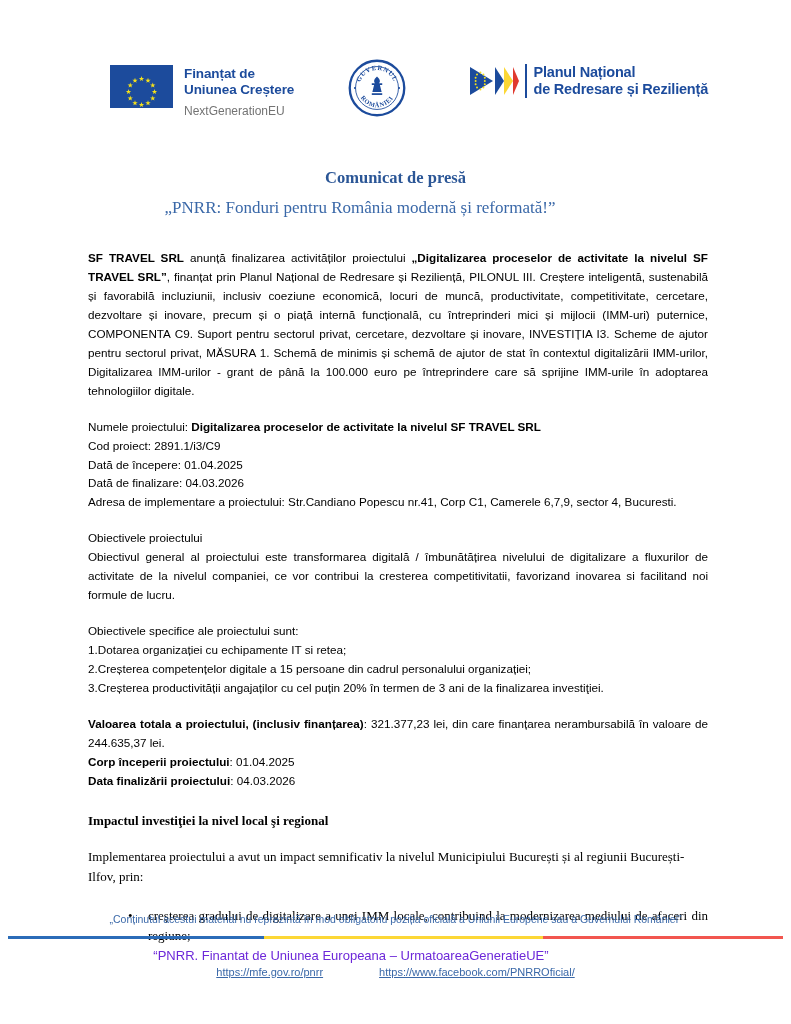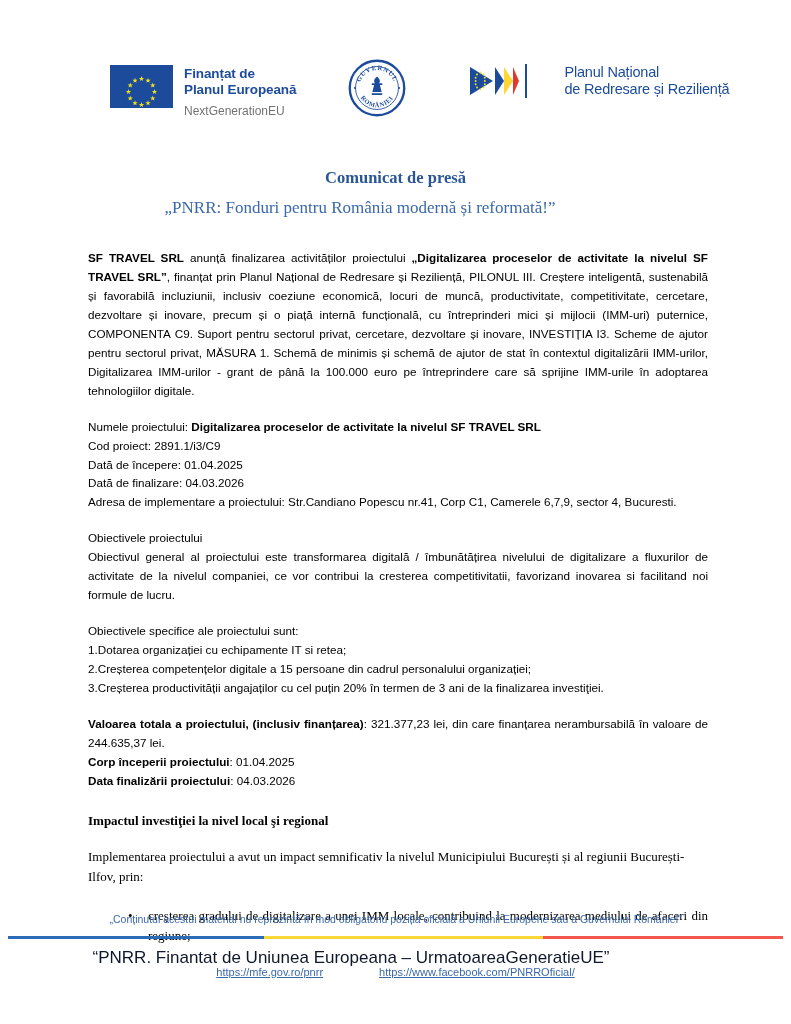--- a/index.html
+++ b/index.html
@@ -90,26 +90,25 @@
   }
   .pnrr-divider {
     width: 1.5px;
     height: 34px;
     background: #1c4b9c;
     margin: 0 7px 0 5px;
     flex: 0 0 auto;
   }
   .pnrr-text .p1, .pnrr-text .p2 {
     font-size: 14.5px;
-    font-weight: normal;
+    font-weight: bold;
     color: #1c4b9c;
     line-height: 1.2;
     white-space: nowrap;
     letter-spacing: -0.2px;
-    margin-left: 31px;
   }
 
   
   .doc-title {
     position: absolute;
     top: 168px;
     left: 0;
     width: 791px;
     text-align: center;
     font-family: "Liberation Serif", serif;
@@ -201,22 +200,22 @@
   .tri-b { flex: 33 0 auto; background: #2b6cb8; }
   .tri-y { flex: 36 0 auto; background: #fcd735; }
   .tri-r { flex: 31 0 auto; background: #f2564f; }
 
   .footer-title {
     position: absolute;
     top: 948px;
     left: 0;
     width: 702px;
     text-align: center;
-    font-size: 17px;
-    color: #0f172a;
+    font-size: 13px;
+    color: #6d28d9;
   }
   .footer-links {
     position: absolute;
     top: 966px;
     left: 0;
     width: 791px;
     display: flex;
     justify-content: center;
     gap: 56px;
     font-size: 11px;
@@ -247,21 +246,21 @@
             <polygon points="25.0,35.25 25.66,37.2 27.7,37.2 26.04,38.4 26.68,40.35 25.0,39.15 23.32,40.35 23.96,38.4 22.3,37.2 24.34,37.2"></polygon>
             <polygon points="20.25,30.5 20.91,32.45 22.95,32.45 21.29,33.65 21.93,35.6 20.25,34.4 18.57,35.6 19.21,33.65 17.55,32.45 19.59,32.45"></polygon>
             <polygon points="18.5,24.0 19.16,25.95 21.2,25.95 19.54,27.15 20.18,29.1 18.5,27.9 16.82,29.1 17.46,27.15 15.8,25.95 17.84,25.95"></polygon>
             <polygon points="20.25,17.5 20.91,19.45 22.95,19.45 21.29,20.65 21.93,22.6 20.25,21.4 18.57,22.6 19.21,20.65 17.55,19.45 19.59,19.45"></polygon>
             <polygon points="25.0,12.75 25.66,14.7 27.7,14.7 26.04,15.9 26.68,17.85 25.0,16.65 23.32,17.85 23.96,15.9 22.3,14.7 24.34,14.7"></polygon>
           </g>
         </svg>
       </div>
       <div class="eu-text">
         <div class="l1">Finanțat de</div>
-        <div class="l2">Planul Europeană</div>
+        <div class="l2">Uniunea Creștere</div>
         <div class="l3">NextGenerationEU</div>
       </div>
     </div>
 
     <svg class="gov-seal" viewBox="0 0 100 100">
       <circle cx="50" cy="50" r="47" fill="none" stroke="#1c4b9c" stroke-width="4"></circle>
       <circle cx="50" cy="50" r="37" fill="none" stroke="#1c4b9c" stroke-width="1.5"></circle>
       <path id="topArc" d="M 19 50 A 31 31 0 0 1 81 50" fill="none"></path>
       <path id="botArc" d="M 17 50 A 33 33 0 0 0 83 50" fill="none"></path>
       <text font-family="'Liberation Serif', serif" font-size="11.5" font-weight="bold" fill="#1c4b9c" letter-spacing="1.4">

